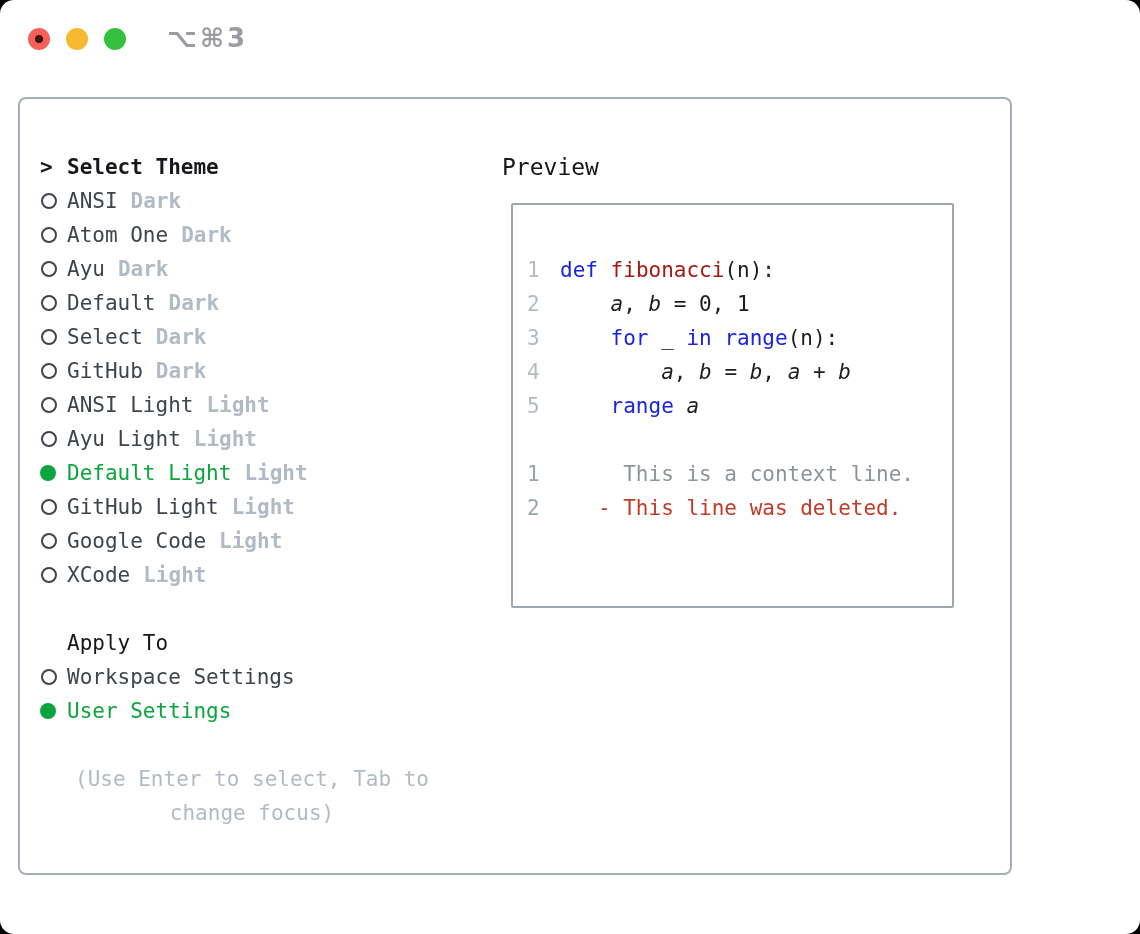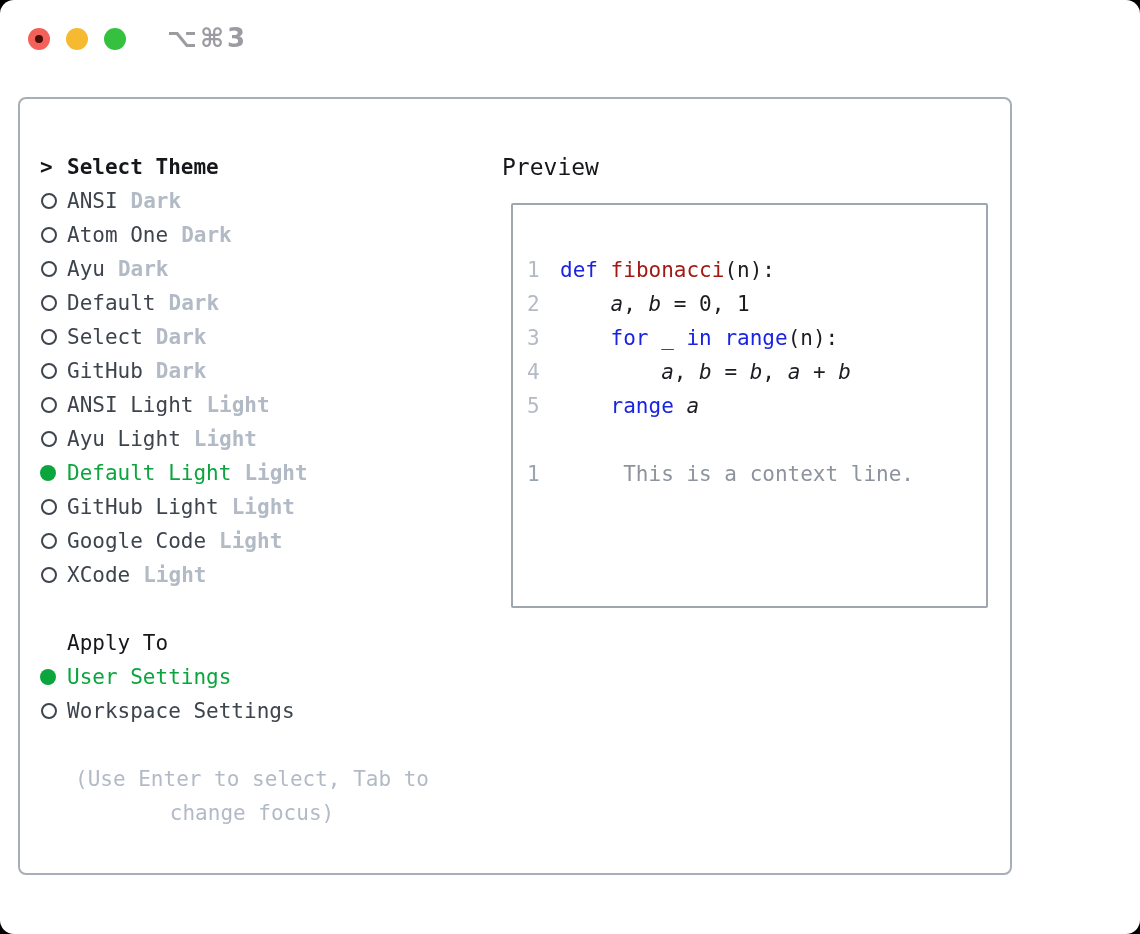--- a/index.html
+++ b/index.html
@@ -55,21 +55,21 @@
     color:var(--muted);
     text-align:center;
   }
   
   .preview-label{
     position:absolute;left:482px;top:51px;height:34px;line-height:34px;
     font-size:23px;font-weight:normal;color:var(--ink_black);
   }
   .preview-box{
     position:absolute;left:491px;top:104px;
-    width:477px;height:405px;
+    width:443px;height:405px;
     border:2px solid var(--preview_border);
     border-radius:2px;
     box-sizing:border-box;
     overflow:hidden;
   }
   .code{padding:48px 0 0 14px;font-size:21px;}
   .cl{height:34px;line-height:34px;white-space:pre;}
   .ln{display:inline-block;width:33px;color:var(--lnum_code);}
   .ln.dln{color:var(--lnum_diff);}
   .tk-kw{color:var(--code_blue);}
@@ -192,44 +192,45 @@
       <div class="spacer"></div>
 
       <div class="row">
         <span class="marker"></span>
         <span class="section-label">Apply To</span>
       </div>
 
       <div id="apply-items">
           <div class="row">
             <span class="marker">
+              <span class="circle"></span>
+            </span>
+            <span class="item-name">Workspace Settings</span>
+          </div>
+          <div class="row">
+            <span class="marker">
               <span class="dot"></span>
             </span>
             <span class="item-name sel">User Settings</span>
-          </div>
-          <div class="row">
-            <span class="marker">
-              <span class="circle"></span>
-            </span>
-            <span class="item-name">Workspace Settings</span>
           </div>
         </div>
 
       <div class="spacer"></div>
 
       <div class="help">(Use Enter to select, Tab to change focus)</div>
     </div>
 
     <div class="preview-label">Preview</div>
 
     <div class="preview-box">
       <div class="code" id="code">
           <div class="cl"><span class="ln">1</span><span class="tk-kw">def</span><span class="tk-pl"> </span><span class="tk-fn">fibonacci</span><span class="tk-pl">(n):</span></div>
           <div class="cl"><span class="ln">2</span><span class="tk-pl">    </span><span class="tk-vr">a</span><span class="tk-pl">, </span><span class="tk-vr">b</span><span class="tk-pl"> = 0, 1</span></div>
           <div class="cl"><span class="ln">3</span><span class="tk-pl">    </span><span class="tk-kw">for</span><span class="tk-pl"> _ </span><span class="tk-kw">in</span><span class="tk-pl"> </span><span class="tk-kw">range</span><span class="tk-pl">(n):</span></div>
           <div class="cl"><span class="ln">4</span><span class="tk-pl">        </span><span class="tk-vr">a</span><span class="tk-pl">, </span><span class="tk-vr">b</span><span class="tk-pl"> = </span><span class="tk-vr">b</span><span class="tk-pl">, </span><span class="tk-vr">a</span><span class="tk-pl"> + </span><span class="tk-vr">b</span></div>
           <div class="cl"><span class="ln">5</span><span class="tk-pl">    </span><span class="tk-kw">range</span><span class="tk-pl"> </span><span class="tk-vr">a</span></div>
           <div class="cl"><span class="ln"></span></div>
           <div class="cl"><span class="ln dln">1</span><span class="tk-ctx">     This is a context line.</span></div>
+          <div class="cl"><span class="ln dln">2</span><span class="tk-del">   - This line was deleted.</span></div>
         </div>
     </div>
   </div>
 </div>
 
 </body></html>

